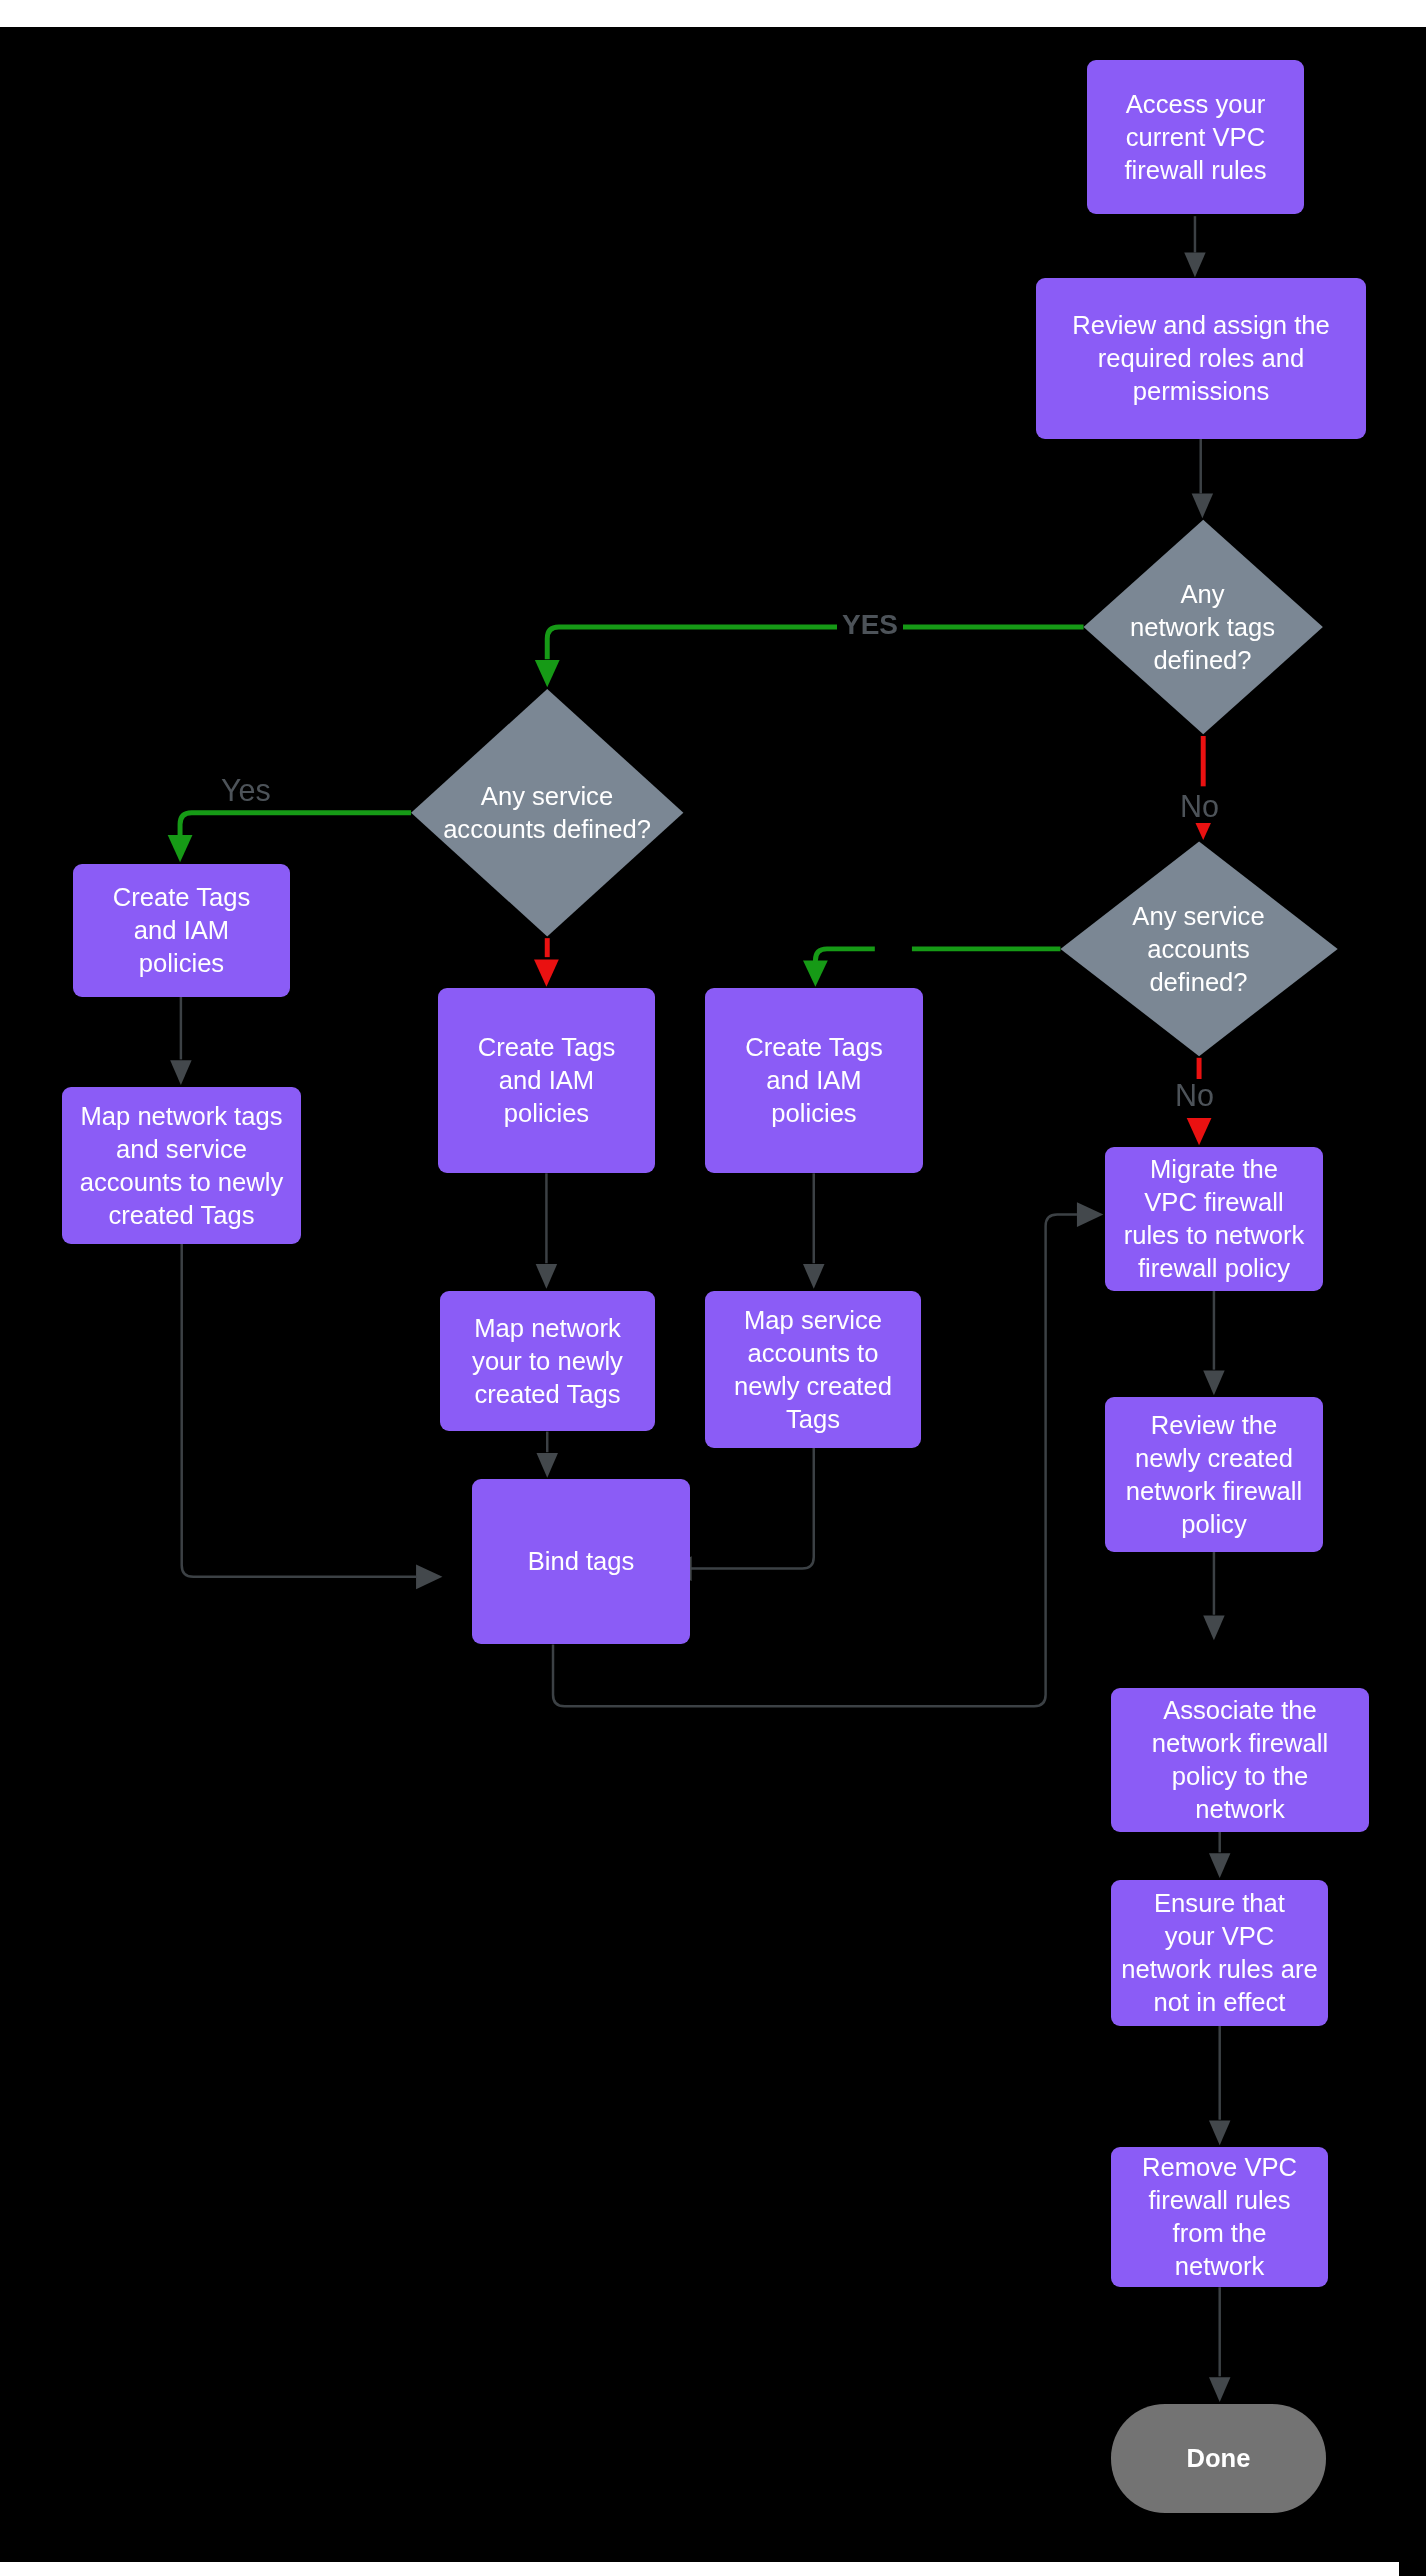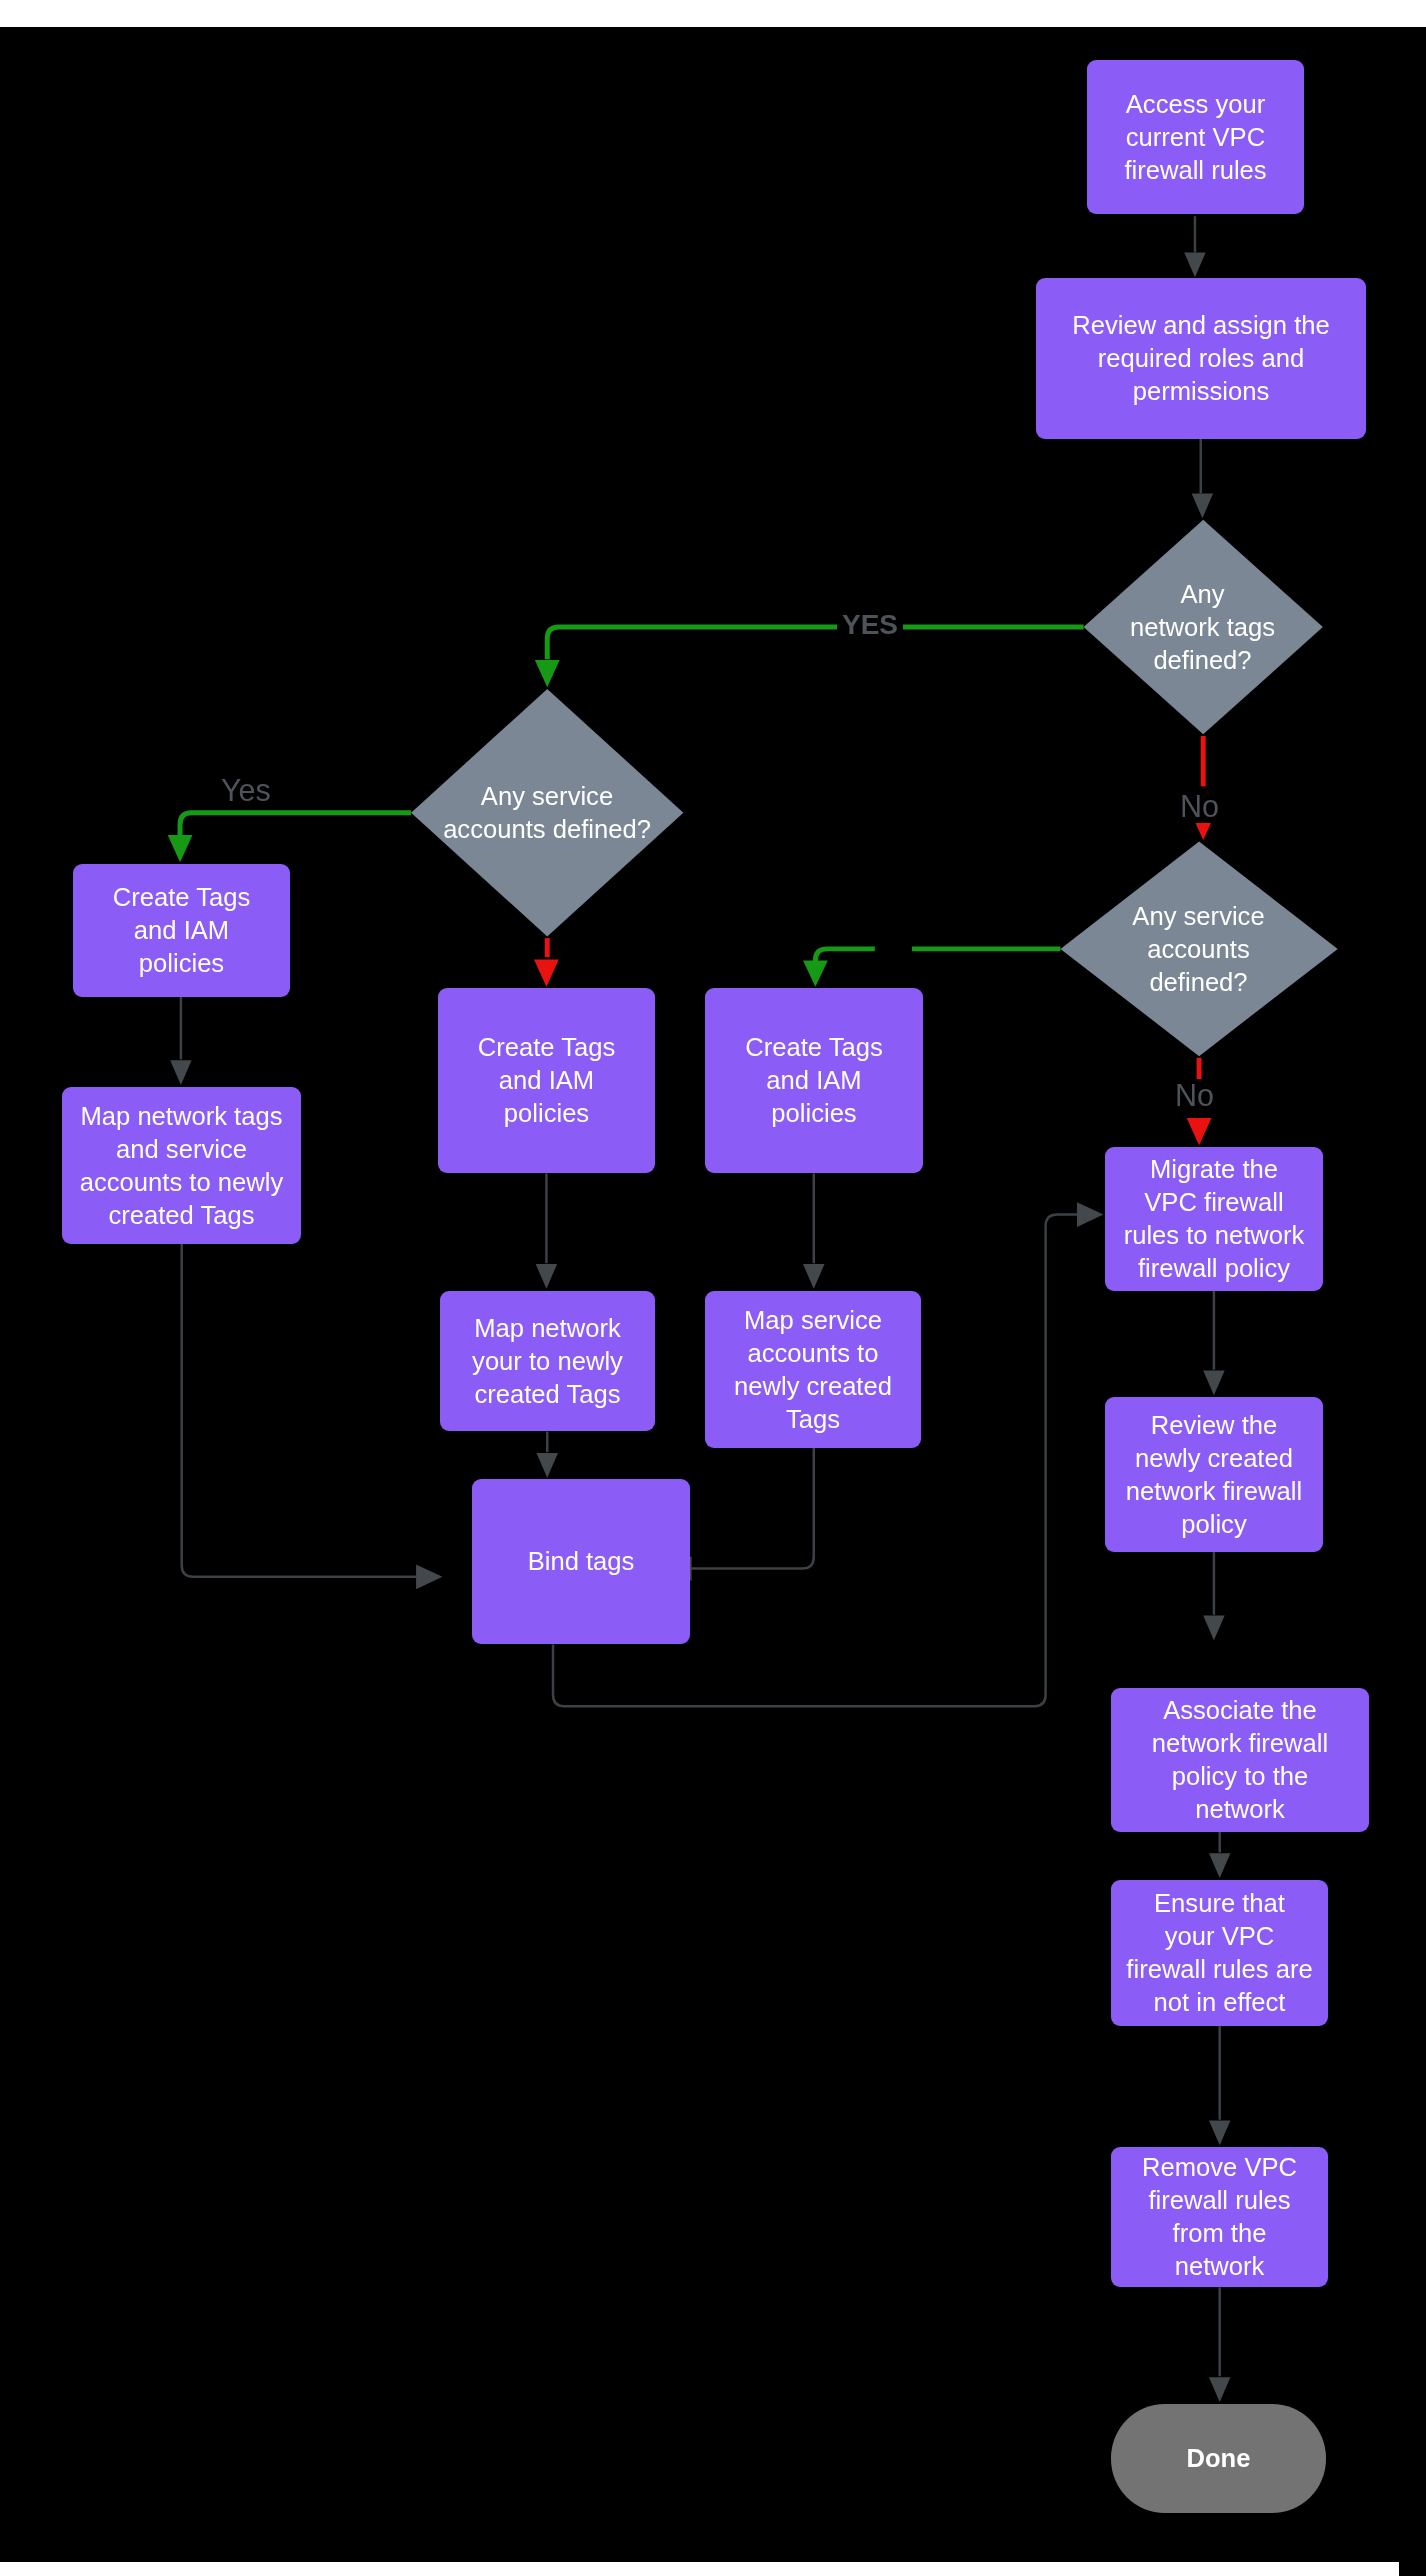--- a/index.html
+++ b/index.html
@@ -153,21 +153,21 @@
 network firewall
 policy</div>
 
   <div class="node" style="left:1111px;top:1642px;width:258px;height:144px;margin-top:46px;">Associate the
 network firewall
 policy to the
 network</div>
 
   <div class="node" style="left:1111px;top:1880px;width:217px;height:146px;">Ensure that
 your VPC
-firewall rules are
+network rules are
 not in effect</div>
 
   <div class="node" style="left:1111px;top:2147px;width:217px;height:140px;">Remove  VPC
 firewall rules
 from the
 network</div>
 
   <div class="node terminal" style="left:1111px;top:2404px;width:215px;height:109px;">Done</div>
 
   <div class="dlabel" style="left:1083px;top:520px;width:239px;height:215px;">Any

